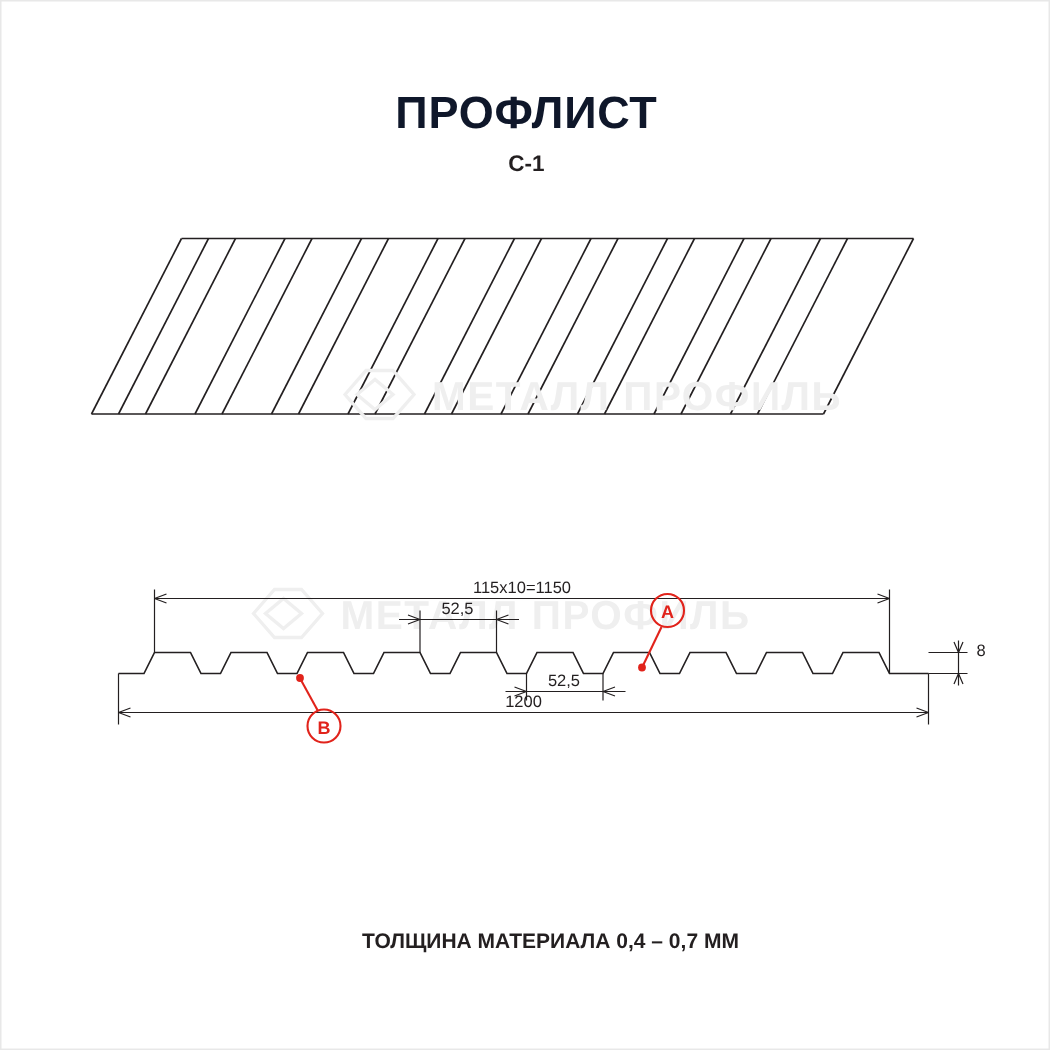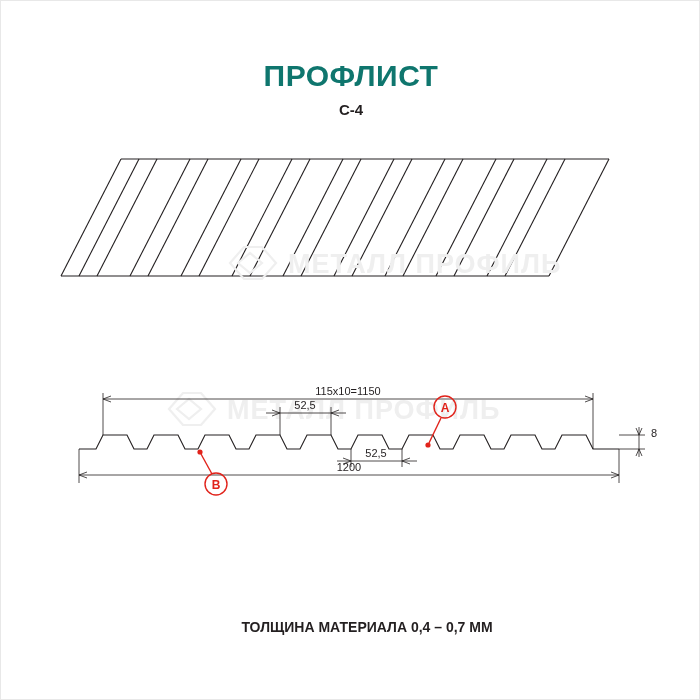--- a/index.html
+++ b/index.html
@@ -23,21 +23,21 @@
   }
   .title {
     position: absolute;
     top: 58px;
     left: 0;
     width: 700px;
     text-align: center;
     font-size: 30px;
     font-weight: bold;
     letter-spacing: 0.5px;
-    color: #0f766e;
+    color: #0f172a;
   }
   .subtitle {
     position: absolute;
     top: 100px;
     left: 0;
     width: 700px;
     text-align: center;
     font-size: 15px;
     font-weight: bold;
     color: #231f20;
@@ -95,21 +95,21 @@
     letter-spacing: 1px;
   }
   .wm-shape { fill: none; stroke: #efefef; stroke-width: 2.2; }
 </style>
 </head>
 <body>
 
 <div class="page">
 
   <div class="title">ПРОФЛИСТ</div>
-  <div class="subtitle">С-4</div>
+  <div class="subtitle">С-1</div>
 
   <div class="iso-wrap">
     <svg width="580" height="160" viewBox="0 0 580 160">
       <g>
 
         <path class="ln" d="M60 18 L548 18"></path>
 
         <path class="ln" d="M0 135 L488 135"></path>
 
         <path class="ln" d="M60 18 L0 135"></path>

